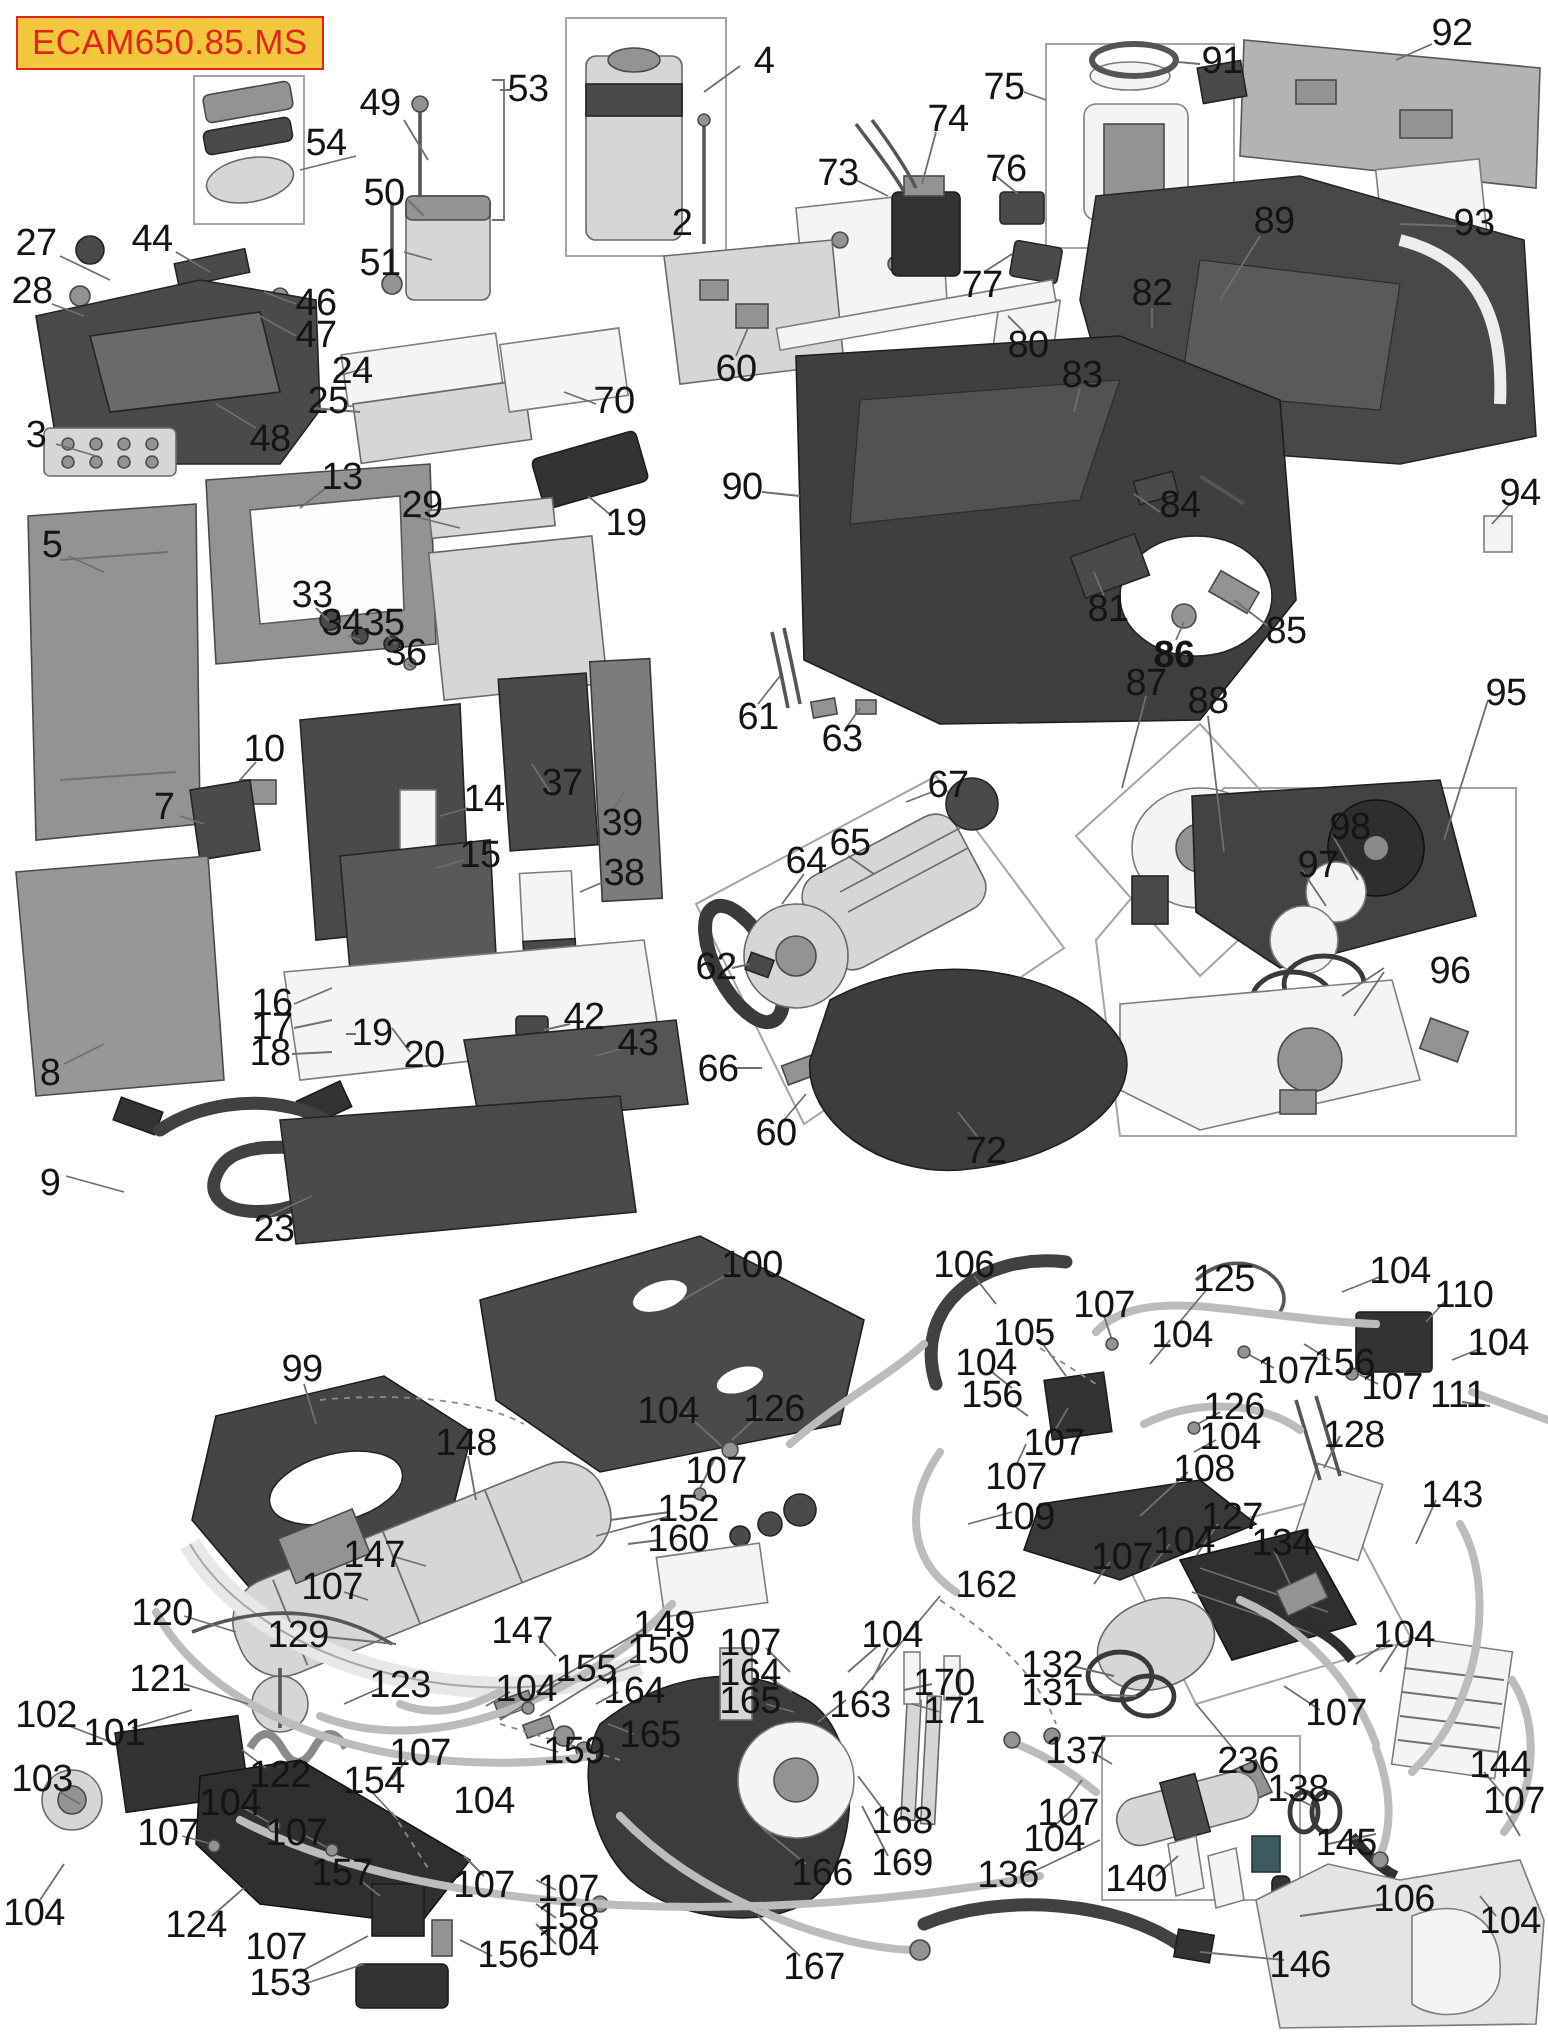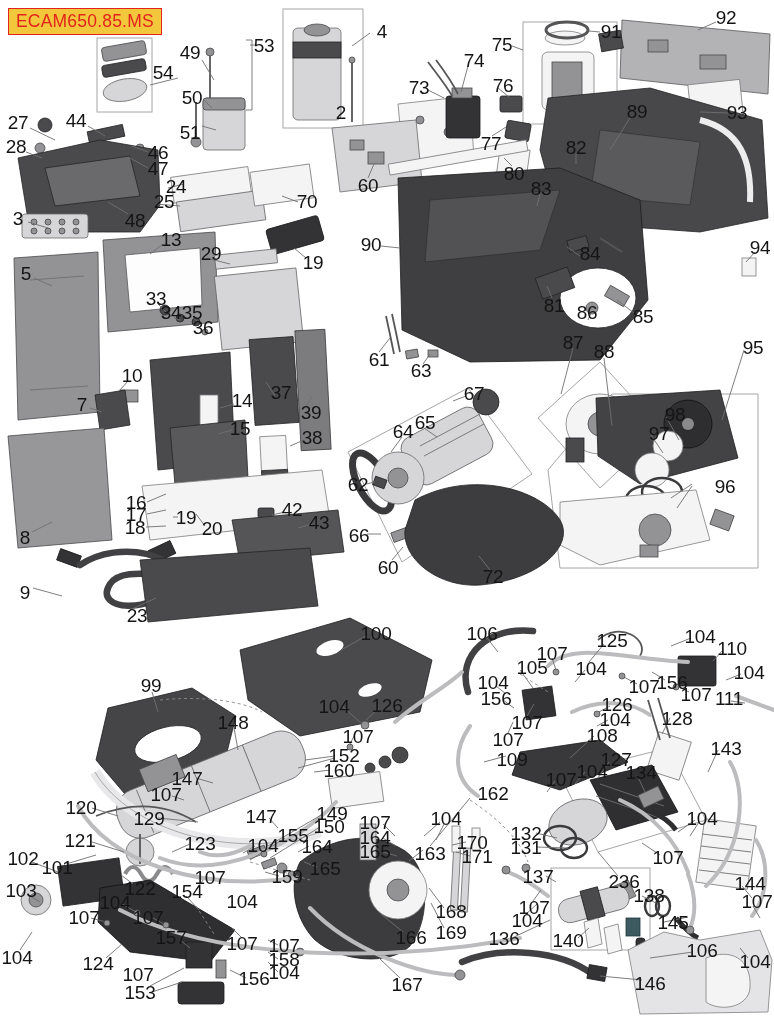--- a/index.html
+++ b/index.html
@@ -349,21 +349,21 @@
       <span class="part-label" style="left: 491px; top: 143px;">77</span>
       <span class="part-label" style="left: 576px; top: 147px;">82</span>
       <span class="part-label" style="left: 514px; top: 173px;">80</span>
       <span class="part-label" style="left: 368px; top: 185px;">60</span>
       <span class="part-label" style="left: 541px; top: 188px;">83</span>
       <span class="part-label" style="left: 371px; top: 244px;">90</span>
       <span class="part-label" style="left: 760px; top: 247px;">94</span>
       <span class="part-label" style="left: 590px; top: 253px;">84</span>
       <span class="part-label" style="left: 554px; top: 305px;">81</span>
       <span class="part-label" style="left: 643px; top: 316px;">85</span>
-      <span class="part-label" style="left: 587px; top: 312px;">86</span>
+      <span class="part-label" style="left: 587px; top: 328px; font-weight: bold;">86</span>
       <span class="part-label" style="left: 573px; top: 342px;">87</span>
       <span class="part-label" style="left: 604px; top: 351px;">88</span>
       <span class="part-label" style="left: 753px; top: 347px;">95</span>
       <span class="part-label" style="left: 379px; top: 359px;">61</span>
       <span class="part-label" style="left: 421px; top: 370px;">63</span>
       <span class="part-label" style="left: 474px; top: 393px;">67</span>
       <span class="part-label" style="left: 425px; top: 422px;">65</span>
       <span class="part-label" style="left: 403px; top: 431px;">64</span>
       <span class="part-label" style="left: 675px; top: 414px;">98</span>
       <span class="part-label" style="left: 659px; top: 433px;">97</span>
@@ -424,21 +424,21 @@
       <span class="part-label" style="left: 477px; top: 856px;">171</span>
       <span class="part-label" style="left: 411px; top: 937px;">166</span>
       <span class="part-label" style="left: 451px; top: 911px;">168</span>
       <span class="part-label" style="left: 451px; top: 932px;">169</span>
       <span class="part-label" style="left: 407px; top: 984px;">167</span>
       <span class="part-label" style="left: 482px; top: 633px;">106</span>
       <span class="part-label" style="left: 612px; top: 640px;">125</span>
       <span class="part-label" style="left: 700px; top: 636px;">104</span>
       <span class="part-label" style="left: 732px; top: 648px;">110</span>
       <span class="part-label" style="left: 552px; top: 653px;">107</span>
-      <span class="part-label" style="left: 512px; top: 667px; margin-left: 20px;">105</span>
+      <span class="part-label" style="left: 512px; top: 667px;">105</span>
       <span class="part-label" style="left: 591px; top: 668px;">104</span>
       <span class="part-label" style="left: 749px; top: 672px;">104</span>
       <span class="part-label" style="left: 672px; top: 682px;">156</span>
       <span class="part-label" style="left: 493px; top: 682px;">104</span>
       <span class="part-label" style="left: 644px; top: 686px;">107</span>
       <span class="part-label" style="left: 696px; top: 694px;">107</span>
       <span class="part-label" style="left: 729px; top: 698px;">111</span>
       <span class="part-label" style="left: 496px; top: 698px;">156</span>
       <span class="part-label" style="left: 617px; top: 704px;">126</span>
       <span class="part-label" style="left: 615px; top: 719px;">104</span>

